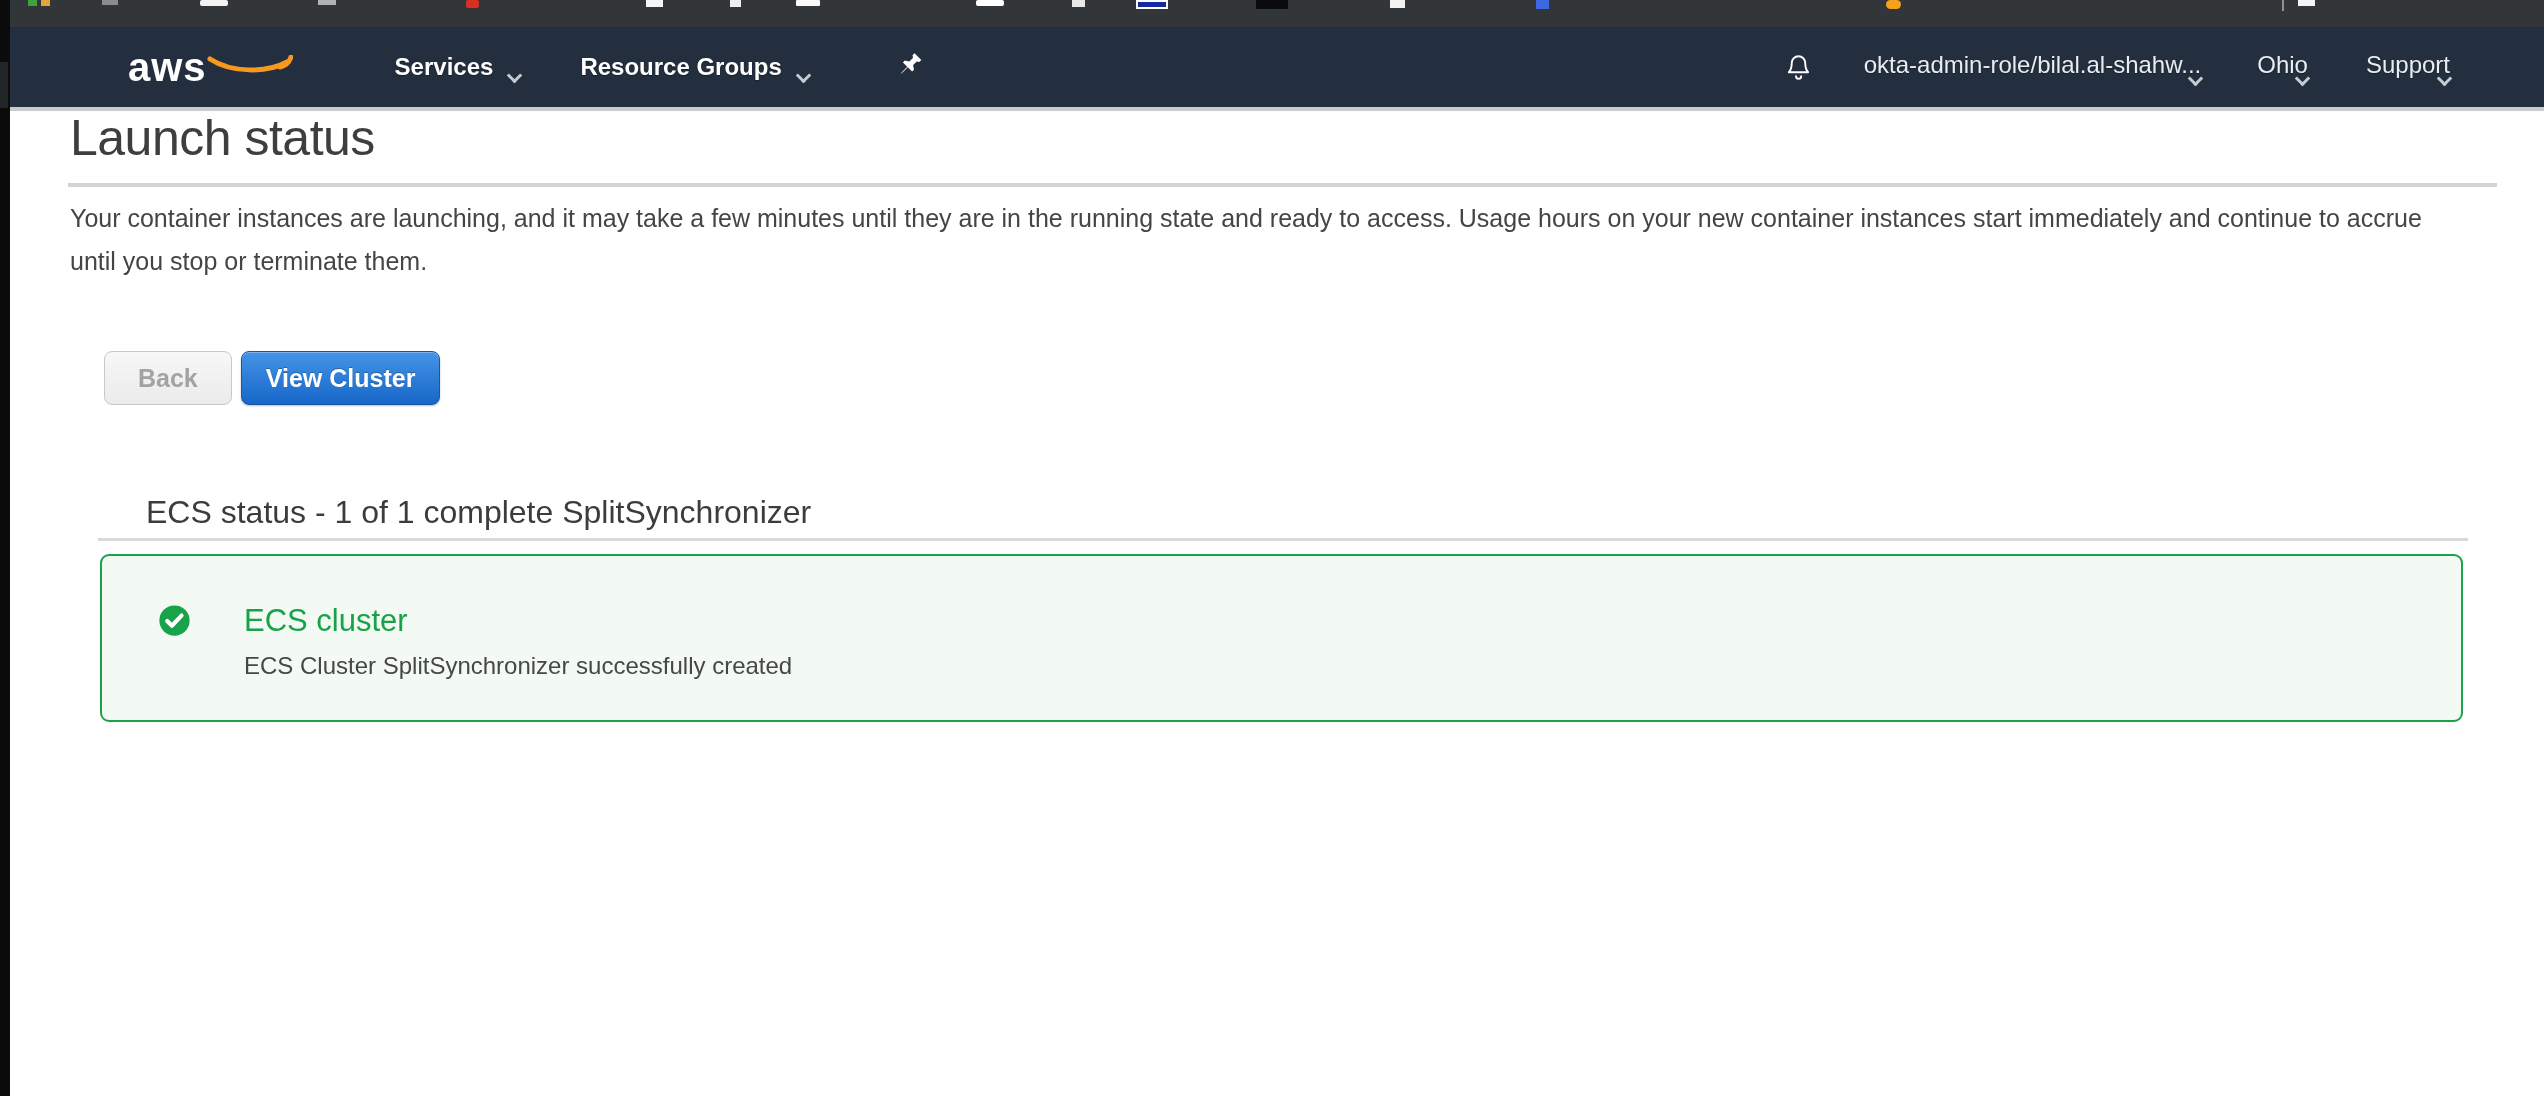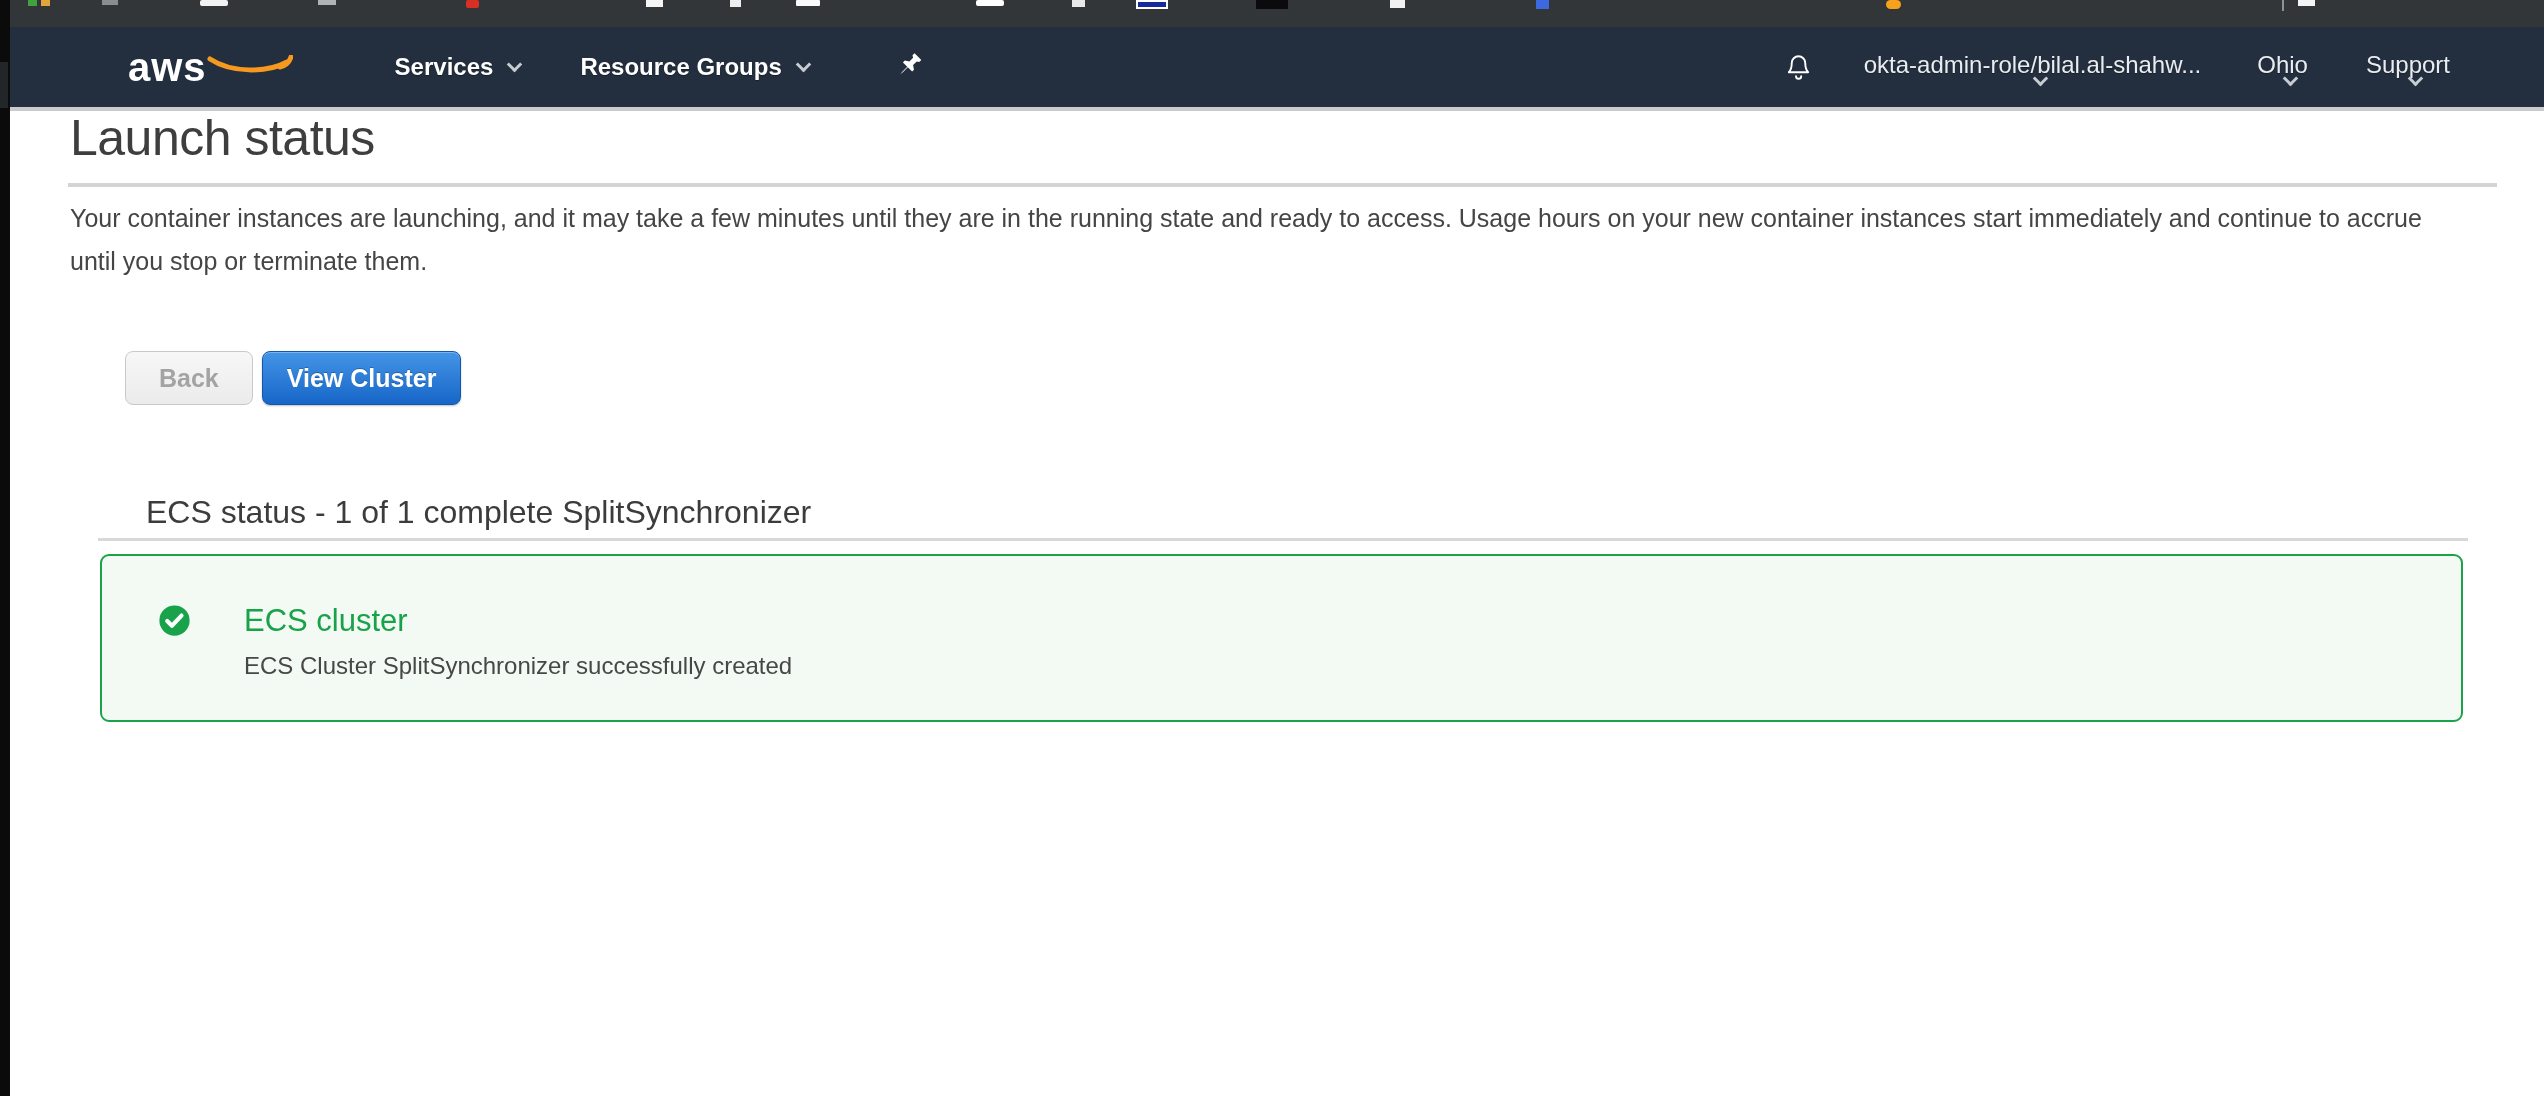--- a/index.html
+++ b/index.html
@@ -23,21 +23,21 @@
   .navbar {
     position:absolute; left:10px; top:27px; width:2534px; height:84px;
     background:#232f3e; border-bottom:4px solid #c9cbcc;
     display:flex; align-items:center;
     color:#ffffff;
   }
   .nav-left { display:flex; align-items:center; }
   .logo { margin-left:118px; display:flex; flex-direction:row; align-items:center; cursor:pointer; }
   .logo-text { font-size:40px; font-weight:700; color:#ffffff; letter-spacing:1px; line-height:34px; }
   .logo-swoosh { margin-top:-2px; }
-  .nav-item { display:flex; align-items:center; cursor:pointer; font-size:24px; font-weight:700; text-shadow:0 1px 1px rgba(0,0,0,.35); }
+  .nav-item { display:flex; align-items:flex-end; cursor:pointer; font-size:24px; font-weight:700; text-shadow:0 1px 1px rgba(0,0,0,.35); }
   .nav-item.plain { font-weight:400; color:#e9ecf0;flex-direction:column; }
   .services { margin-left:102px; }
   .resource-groups { margin-left:60px; }
   .caret {
     display:inline-block; width:11px; height:11px;
     border-right:3px solid #c7cbd2; border-bottom:3px solid #c7cbd2;
     transform:rotate(45deg); margin-left:16px; margin-top:-6px;
   }
   .pin-btn { margin-left:86px; cursor:pointer; display:flex; align-items:center; }
   .nav-right { margin-left:auto; margin-right:94px; display:flex; align-items:center; }
@@ -49,21 +49,21 @@
   
   .page-title {
     position:absolute; left:70px; top:110px;
     font-size:50px; font-weight:400; color:#3e3e3e; line-height:56px; letter-spacing:-0.5px;
   }
   .title-divider { position:absolute; left:68px; top:183px; width:2429px; height:4px; background:#d4d4d4; }
   .description {
     position:absolute; left:70px; top:197px; width:2355px;
     font-size:25px; line-height:43px; color:#454545;
   }
-  .button-row { position:absolute; left:125px; top:351px; display:flex; gap:9px; }
+  .button-row { position:absolute; left:104px; top:351px; display:flex; gap:9px; }
   .btn {
     height:54px; font-size:25px; font-weight:700; border-radius:8px;
     font-family:"Liberation Sans", sans-serif; cursor:pointer;
   }
   .btn-back {
     padding:0 33px;
     background:linear-gradient(#f7f7f7,#ebebeb);
     border:1px solid #c9c9c9; color:#a3a3a3;
   }
   .btn-primary {

